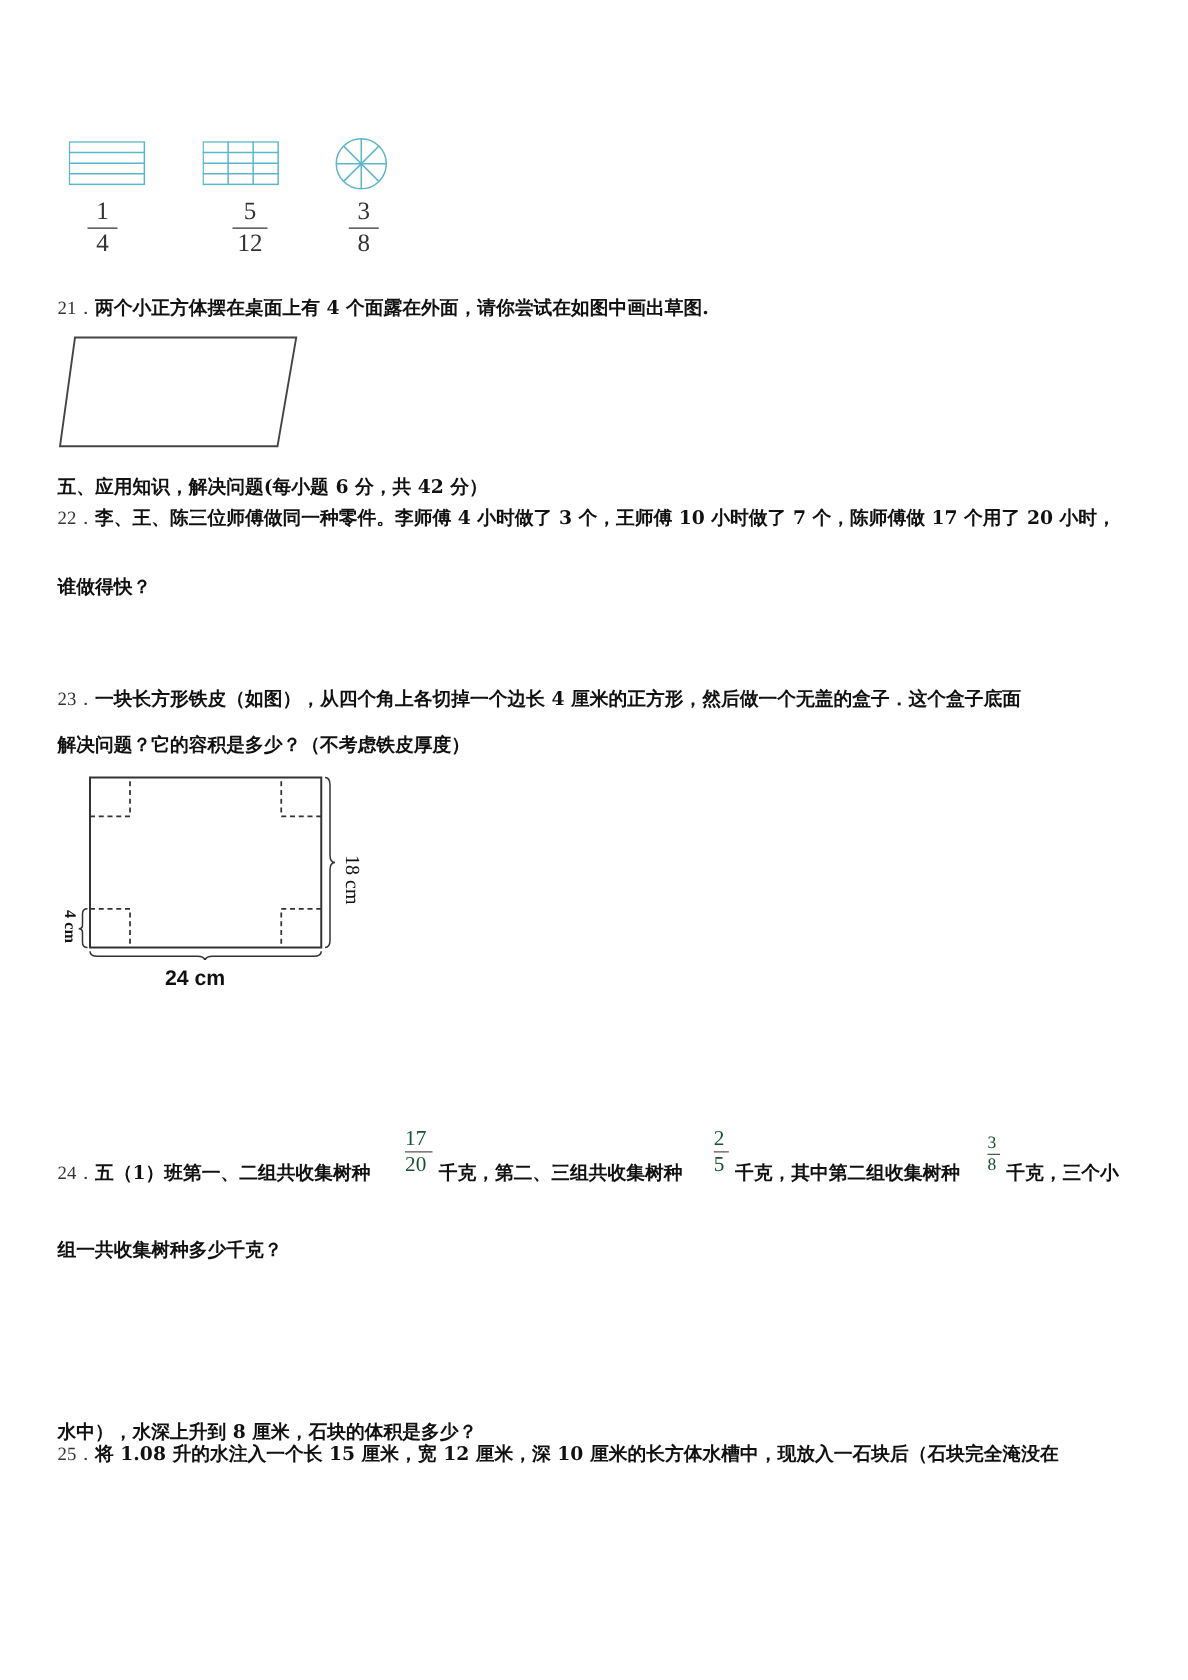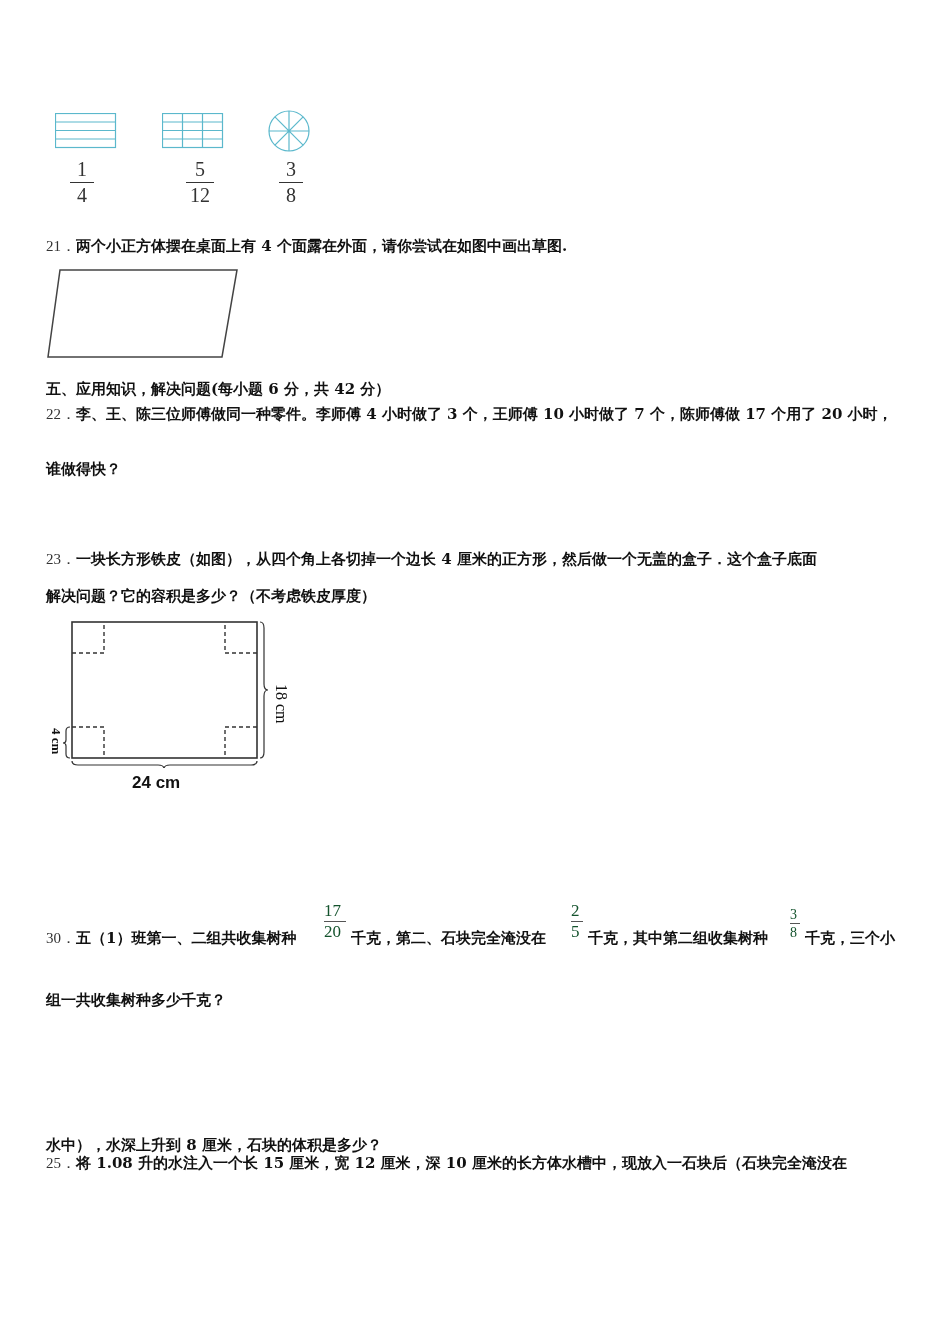--- a/index.html
+++ b/index.html
@@ -89,28 +89,28 @@
 
   <path d="M26 143 Q26 147 32 147 H112 Q118 147 118 151 Q118 147 124 147 H205 Q211 147 211 143" fill="none" stroke="#333" stroke-width="1.2"></path>
 
   <path d="M24 109 Q20 109 20 113 V122 Q20 125 17 125 Q20 125 20 128 V136 Q20 140 24 140" fill="none" stroke="#333" stroke-width="1.2"></path>
 </svg>
 <div class="abs" style="left:254px;top:684px;font-size:16px;font-family:'Liberation Serif',serif;transform:rotate(90deg);transform-origin:left top;white-space:nowrap;width:60px;margin-left:36px;">18 cm</div>
 <div class="abs" style="left:44px;top:728px;font-size:13px;font-family:'Liberation Serif',serif;font-weight:bold;transform:rotate(90deg);transform-origin:left top;white-space:nowrap;margin-left:20px;">4 cm</div>
 <div class="abs" style="left:132px;top:773px;font-size:17px;font-family:Liberation Sans, sans-serif;font-weight:bold;white-space:nowrap;">24 cm</div>
 
 <div class="line" style="top:928px;">
-  <span class="num">30．</span><span>五（1）班第一、二组共收集树种</span>
+  <span class="num">24．</span><span>五（1）班第一、二组共收集树种</span>
 </div>
 <div class="frac" style="left:324px;top:902px;width:22px;font-size:17px;">
   <span class="n">17</span>
   <span class="bar"></span>
   <span class="d">20</span>
 </div>
-<div class="line" style="top:928px;left:351px;">千克，第二、石块完全淹没在</div>
+<div class="line" style="top:928px;left:351px;">千克，第二、三组共收集树种</div>
 <div class="frac" style="left:571px;top:902px;width:12px;font-size:17px;">
   <span class="n">2</span>
   <span class="bar"></span>
   <span class="d">5</span>
 </div>
 <div class="line" style="top:928px;left:588px;">千克，其中第二组收集树种</div>
 <div class="frac" style="left:790px;top:907px;width:10px;font-size:14px;">
   <span class="n" style="line-height:15px;">3</span>
   <span class="bar"></span>
   <span class="d" style="line-height:15px;">8</span>

